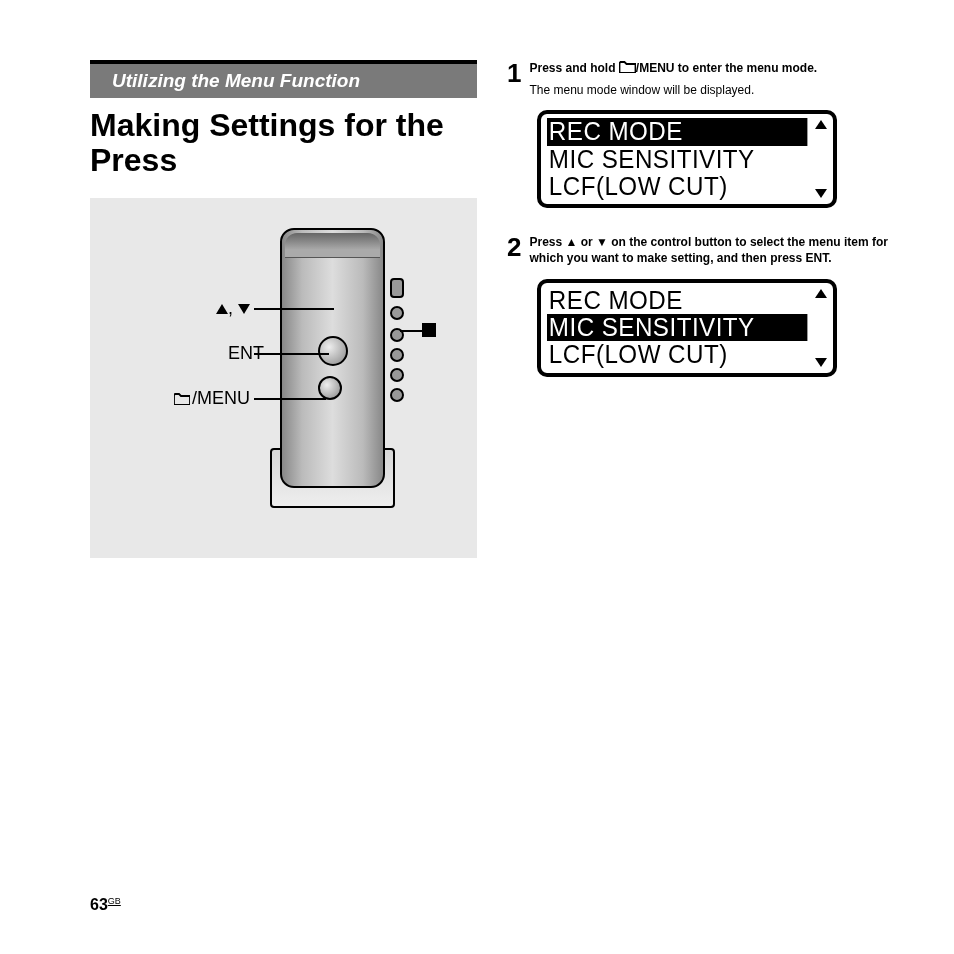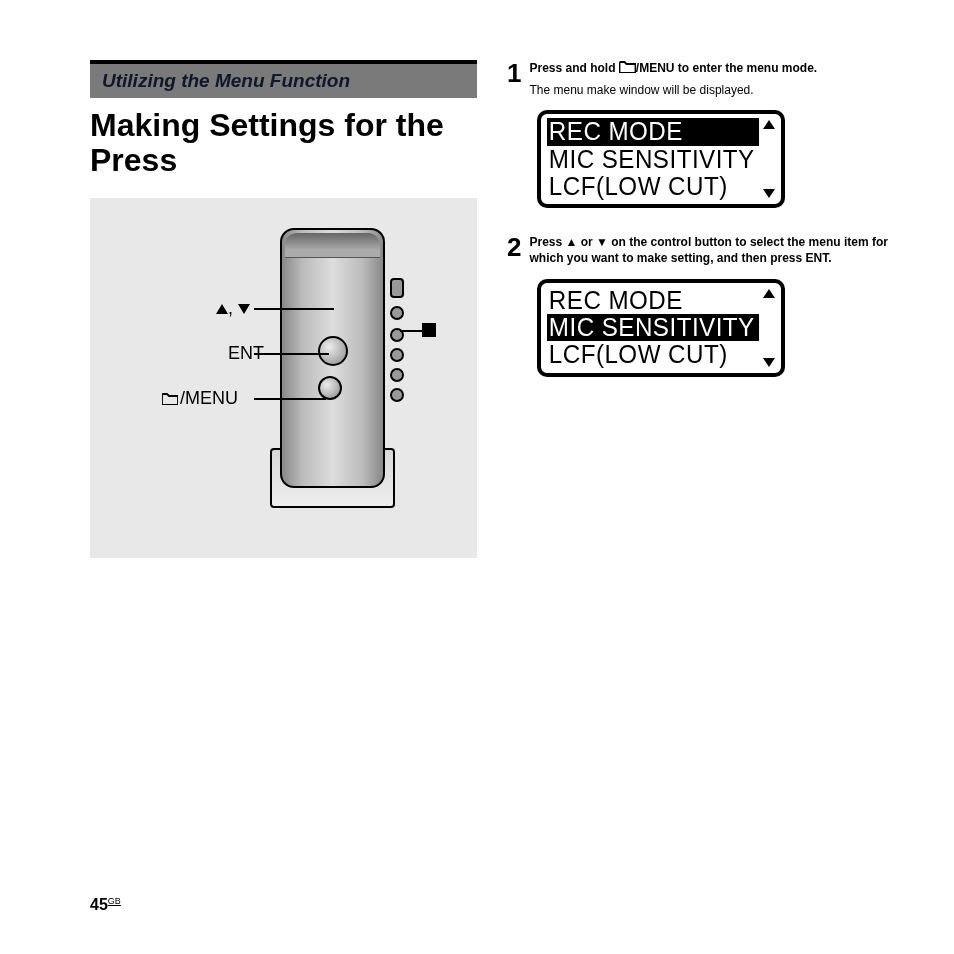--- a/index.html
+++ b/index.html
@@ -14,25 +14,25 @@
   .page {
     padding: 60px 60px 40px 90px;
     display: flex;
     gap: 30px;
   }
   .col {
     flex: 1;
   }
   .section-banner {
     background: #7a7a7a;
-    color: #0f172a;
+    color: #ffffff;
     border-top: 4px solid #000;
     font-weight: bold;
     font-style: italic;
-    padding: 6px 10px 6px 12px;
+    padding: 6px 10px 6px 22px;
     font-size: 19px;
     margin-bottom: 10px;
   }
   .heading {
     font-size: 32px;
     font-weight: 800;
     line-height: 1.1;
     margin-bottom: 20px;
   }
   .illus-box {
@@ -72,37 +72,37 @@
   .dev-knob{position:absolute;width:30px;height:30px;border:2px solid #000;border-radius:50%;background:radial-gradient(circle at 35% 35%,#eee,#888);}
   .dev-knob.k1{left:48px;top:118px;}
   .dev-knob.k2{left:48px;top:158px;width:24px;height:24px;}
   .side-btn{position:absolute;right:-4px;width:14px;height:14px;border:2px solid #000;border-radius:50%;background:#999;}
   .sb1{top:88px}.sb2{top:110px}.sb3{top:130px}.sb4{top:150px}.sb5{top:170px}
   .side-rect{position:absolute;right:-4px;top:60px;width:14px;height:20px;border:2px solid #000;border-radius:4px;background:#999;}
 
   .label { position: absolute; font-size: 18px; text-align: right; }
   .lbl1{left:0;top:100px;width:160px;}
   .lbl2{left:14px;top:145px;width:160px;}
-  .lbl3{left:0;top:190px;width:160px;display:flex;justify-content:center;align-items:center;gap:2px;margin-left:30px;}
+  .lbl3{left:0;top:190px;width:160px;display:flex;justify-content:flex-end;align-items:center;gap:2px;}
   .leader{position:absolute;background:#000;height:1.5px;}
   .ld1{left:164px;top:110px;width:80px;}
   .ld2{left:164px;top:155px;width:75px;}
   .ld3{left:164px;top:200px;width:72px;}
   .stop-sq{position:absolute;left:332px;top:125px;width:14px;height:14px;background:#000;}
   .ld4{position:absolute;left:310px;top:132px;width:22px;height:1.5px;background:#000;}
 
   .step { display: flex; gap: 8px; margin-bottom: 4px; }
   .step-num { font-size: 26px; font-weight: 800; flex-shrink:0; line-height:1; }
   .step-body { font-size: 12px; line-height: 1.35; }
   .step-body .bold { font-weight: 700; }
   .step-body p { margin-top: 6px; }
 
   .lcd {
     margin: 12px 0 26px 30px;
-    width: 248px;
+    width: 300px;
     border: 4px solid #000;
     border-radius: 10px;
     padding: 4px 6px;
     position: relative;
     font-family: "Arial Narrow", Arial, sans-serif;
   }
   .lcd-row {
     font-size: 26px;
     font-weight: 400;
     letter-spacing: 0.5px;
@@ -178,21 +178,21 @@
   <div class="col">
 
     <div class="step">
       <div class="step-num">1</div>
       <div class="step-body">
         <span class="bold">
           <span>Press and hold </span><svg class="folder" viewBox="0 0 16 12" style="width:17px;height:12px;vertical-align:-1px;">
               <path d="M0 2 V12 H16 V3 H7 L5 1 H1 Z" fill="none" stroke="#000" stroke-width="1.8"></path>
             </svg><span>/MENU to enter the menu mode.</span>
         </span>
-        <p>The menu make window will be displayed.</p>
+        <p>The menu mode window will be displayed.</p>
       </div>
     </div>
 
     <div class="lcd">
       <div class="lcd-arrow-up"></div>
       <div class="lcd-row sel">REC MODE</div>
       <div class="lcd-row">MIC SENSITIVITY</div>
       <div class="lcd-row">LCF(LOW CUT)</div>
       <div class="lcd-arrow-dn"></div>
     </div>
@@ -208,14 +208,14 @@
       <div class="lcd-arrow-up"></div>
       <div class="lcd-row">REC MODE</div>
       <div class="lcd-row sel">MIC SENSITIVITY</div>
       <div class="lcd-row">LCF(LOW CUT)</div>
       <div class="lcd-arrow-dn"></div>
     </div>
   </div>
 </div>
 
 <div class="page-num">
-  <span>45</span><sup>GB</sup>
+  <span>63</span><sup>GB</sup>
 </div>
 
 </body></html>

